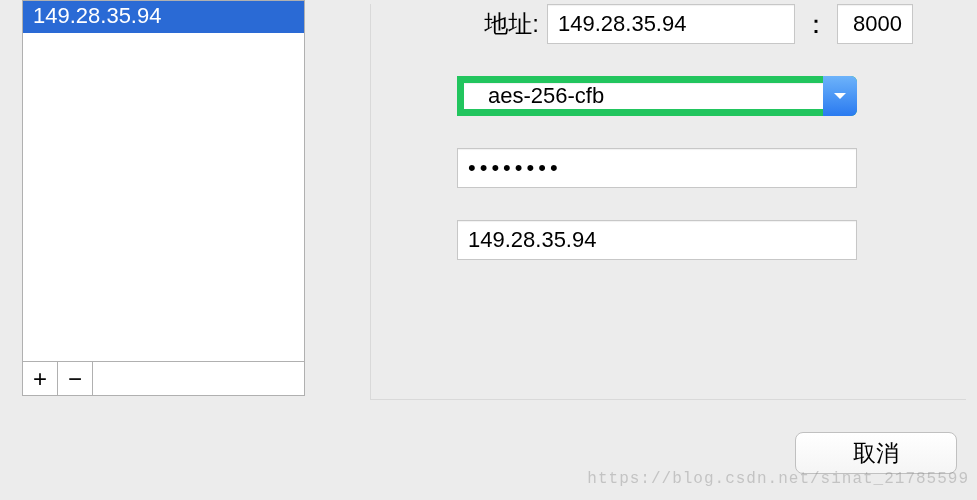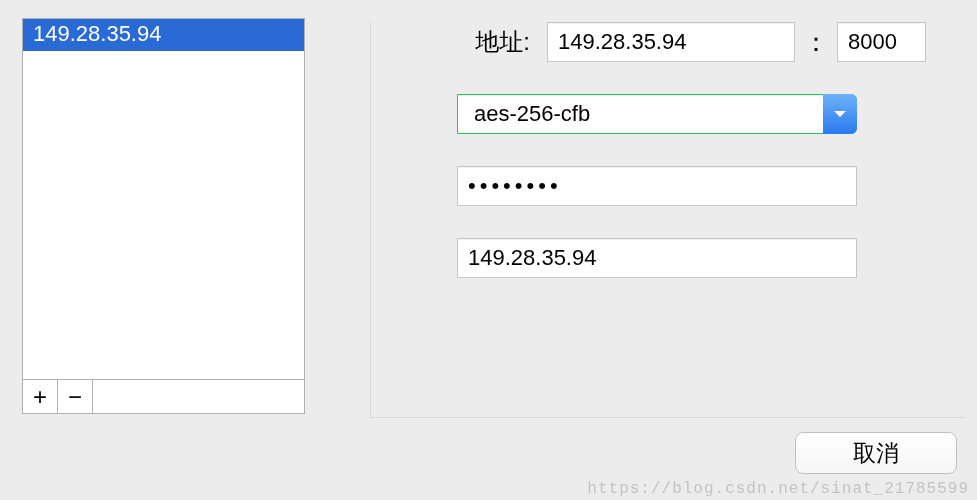--- a/index.html
+++ b/index.html
@@ -12,21 +12,20 @@
       background: #ececec;
       width: 977px;
       height: 500px;
       position: relative;
       overflow: hidden;
     }
     .main-container {
       display: flex;
       width: 100%;
       padding: 0;
-      margin-top: 18px;
     }
     
     .sidebar {
       width: 300px;
       margin-left: 22px;
       margin-top: 0;
       position: relative;
     }
     .server-list {
       width: 283px;
@@ -91,21 +90,21 @@
       margin-bottom: 32px;
     }
     .form-row:first-child {
       margin-top: 0;
     }
     .form-label {
       width: 90px;
       text-align: right;
       font-size: 24px;
       color: #000000;
-      padding-right: 17px;
+      padding-right: 8px;
       user-select: none;
     }
     .text-input {
       height: 40px;
       border: 1px solid #c7c7c7;
       box-shadow: inset 0 1px 1px rgba(0,0,0,0.06);
       background: #ffffff;
       font-size: 22px;
       padding: 4px 10px;
       color: #000000;
@@ -113,34 +112,35 @@
     }
     .address-input {
       width: 248px;
     }
     .colon {
       font-size: 26px;
       padding: 0 8px;
       user-select: none;
     }
     .port-input {
-      width: 89px;
+      width: 76px;
+      text-align: right;
     }
     .select-wrapper {
       position: relative;
       width: 400px;
       height: 40px;
     }
     .select-input {
       width: 100%;
       height: 40px;
-      border: 1px solid #22c55e;
-      background: #ffffff;
-      font-size: 22px;
-      padding: 4px 16px;
+      border: 7px solid #22c55e;
+      background: #ffffff;
+      font-size: 22px;
+      padding: 4px 24px;
       color: #000000;
       font-family: inherit;
       box-shadow: inset 0 1px 1px rgba(0,0,0,0.06);
       appearance: none;
       -webkit-appearance: none;
       border-top-right-radius: 6px;
       border-bottom-right-radius: 6px;
     }
     .select-arrow {
       position: absolute;
@@ -190,21 +190,21 @@
       color: #000000;
     }
     .btn-ok {
       background: linear-gradient(to bottom, #6db3fa, #2a7af0);
       border: 1px solid #1e64d8;
       color: #ffffff;
     }
     .watermark {
       position: absolute;
       right: 8px;
-      bottom: 2px;
+      bottom: 12px;
       font-size: 16px;
       color: rgba(120,120,120,0.35);
       font-family: "Courier New", monospace;
       letter-spacing: 1px;
       pointer-events: none;
       text-align: center;
     }
   </style>
 </head>
 <body>

